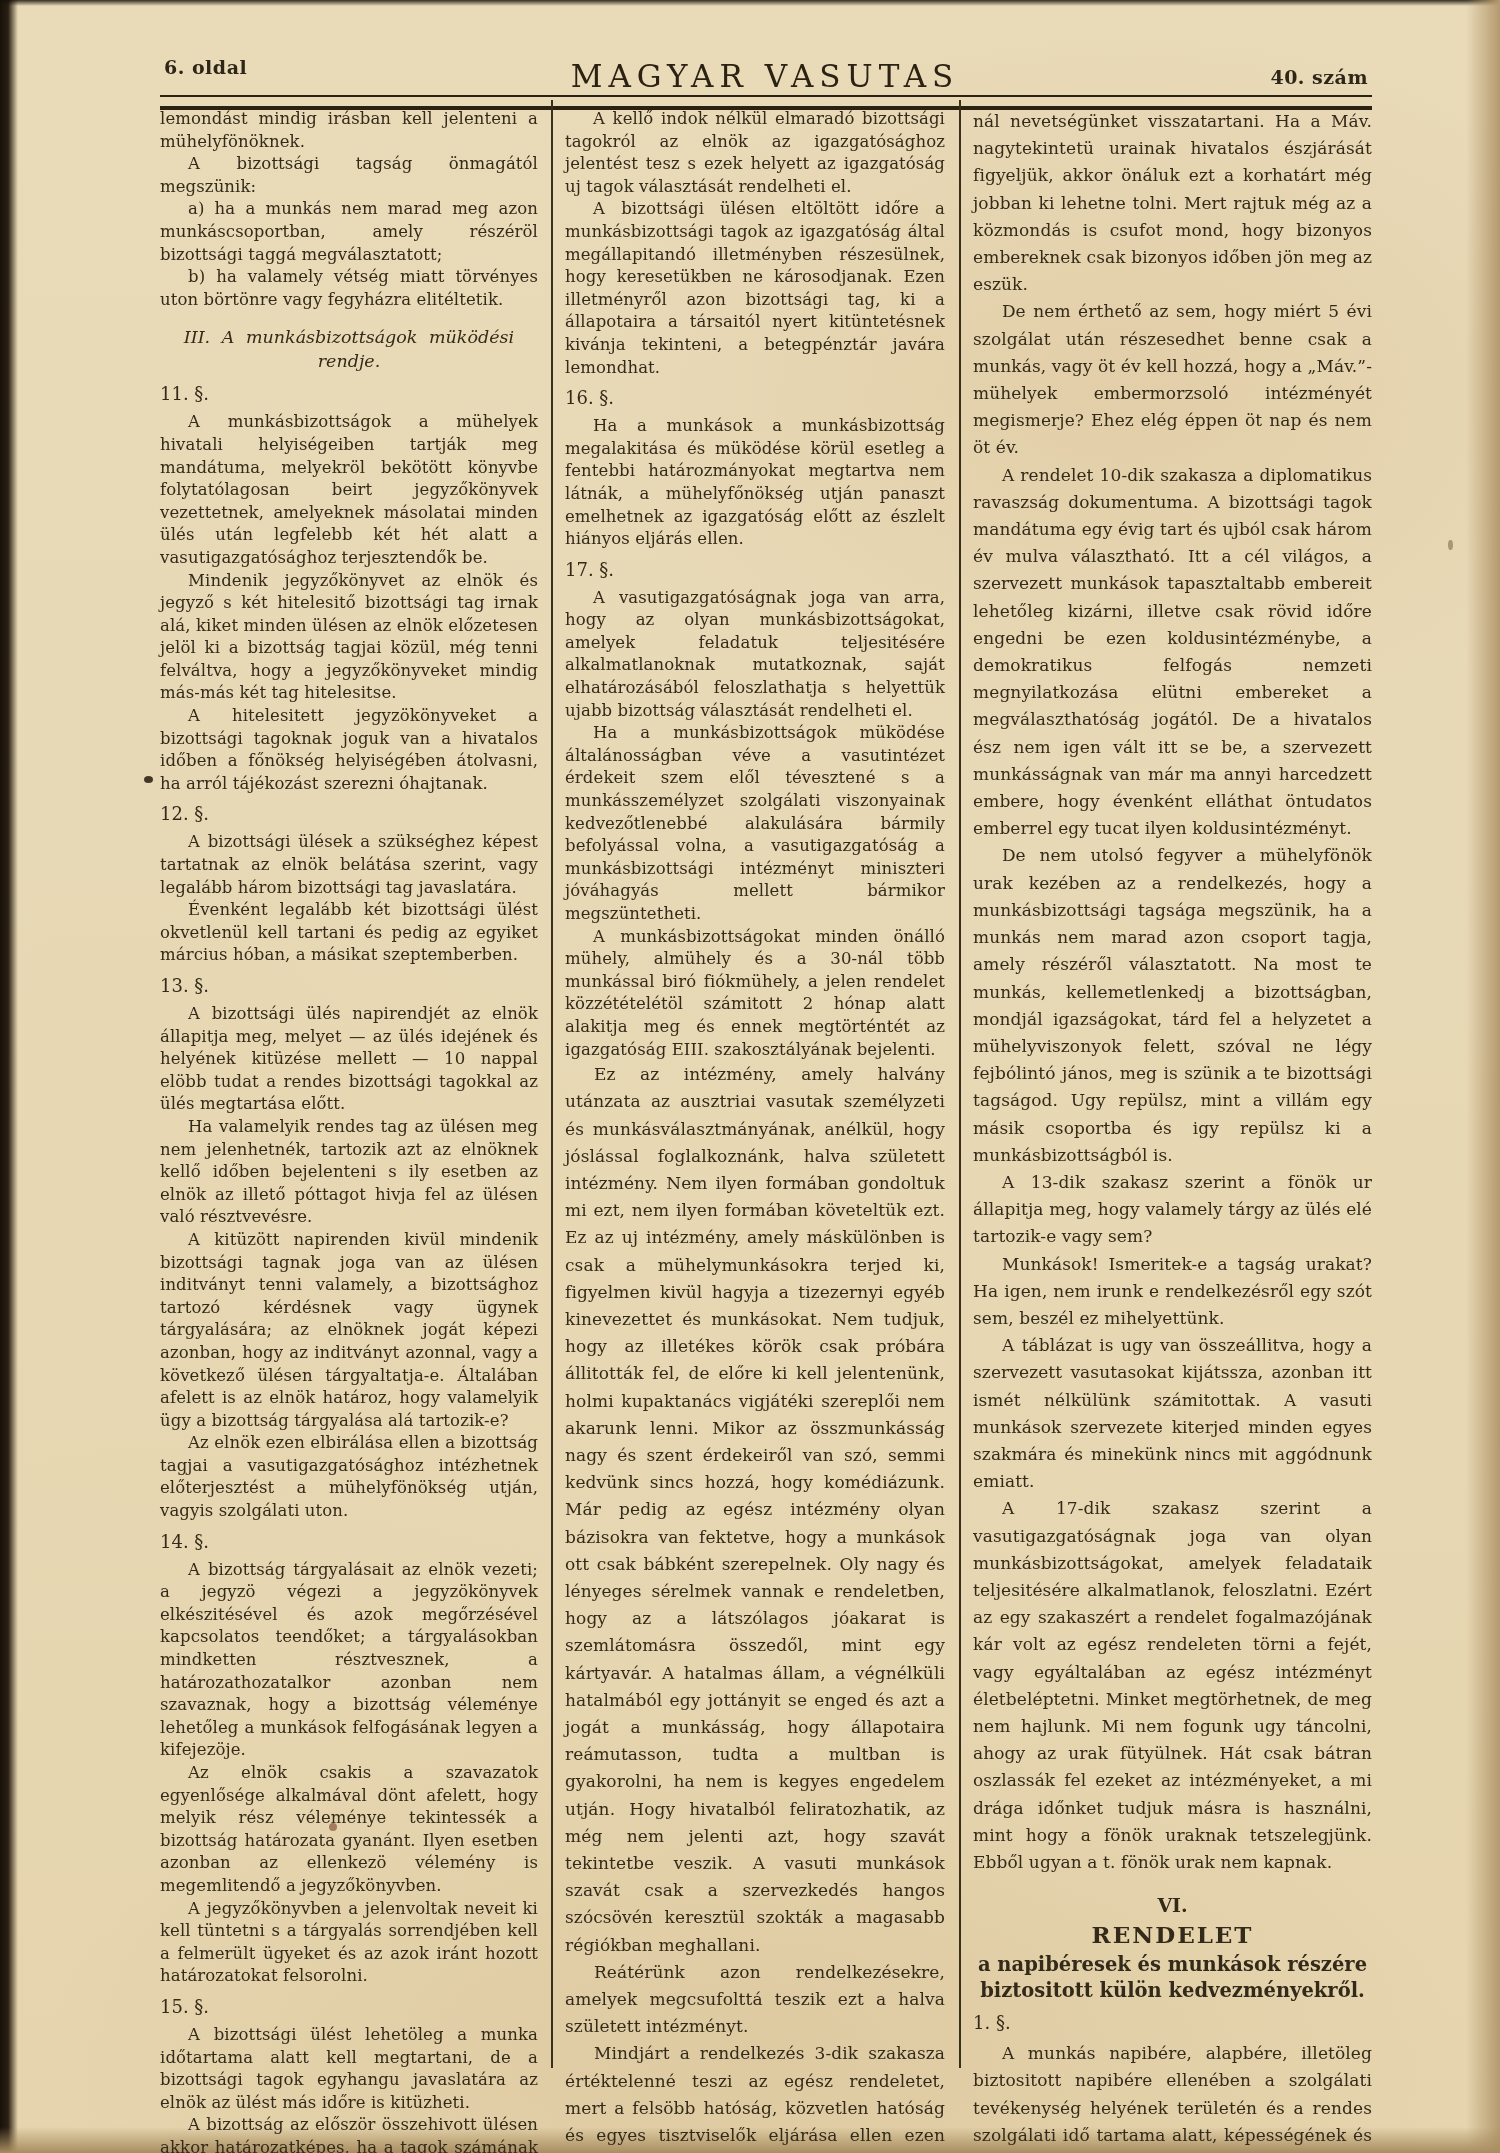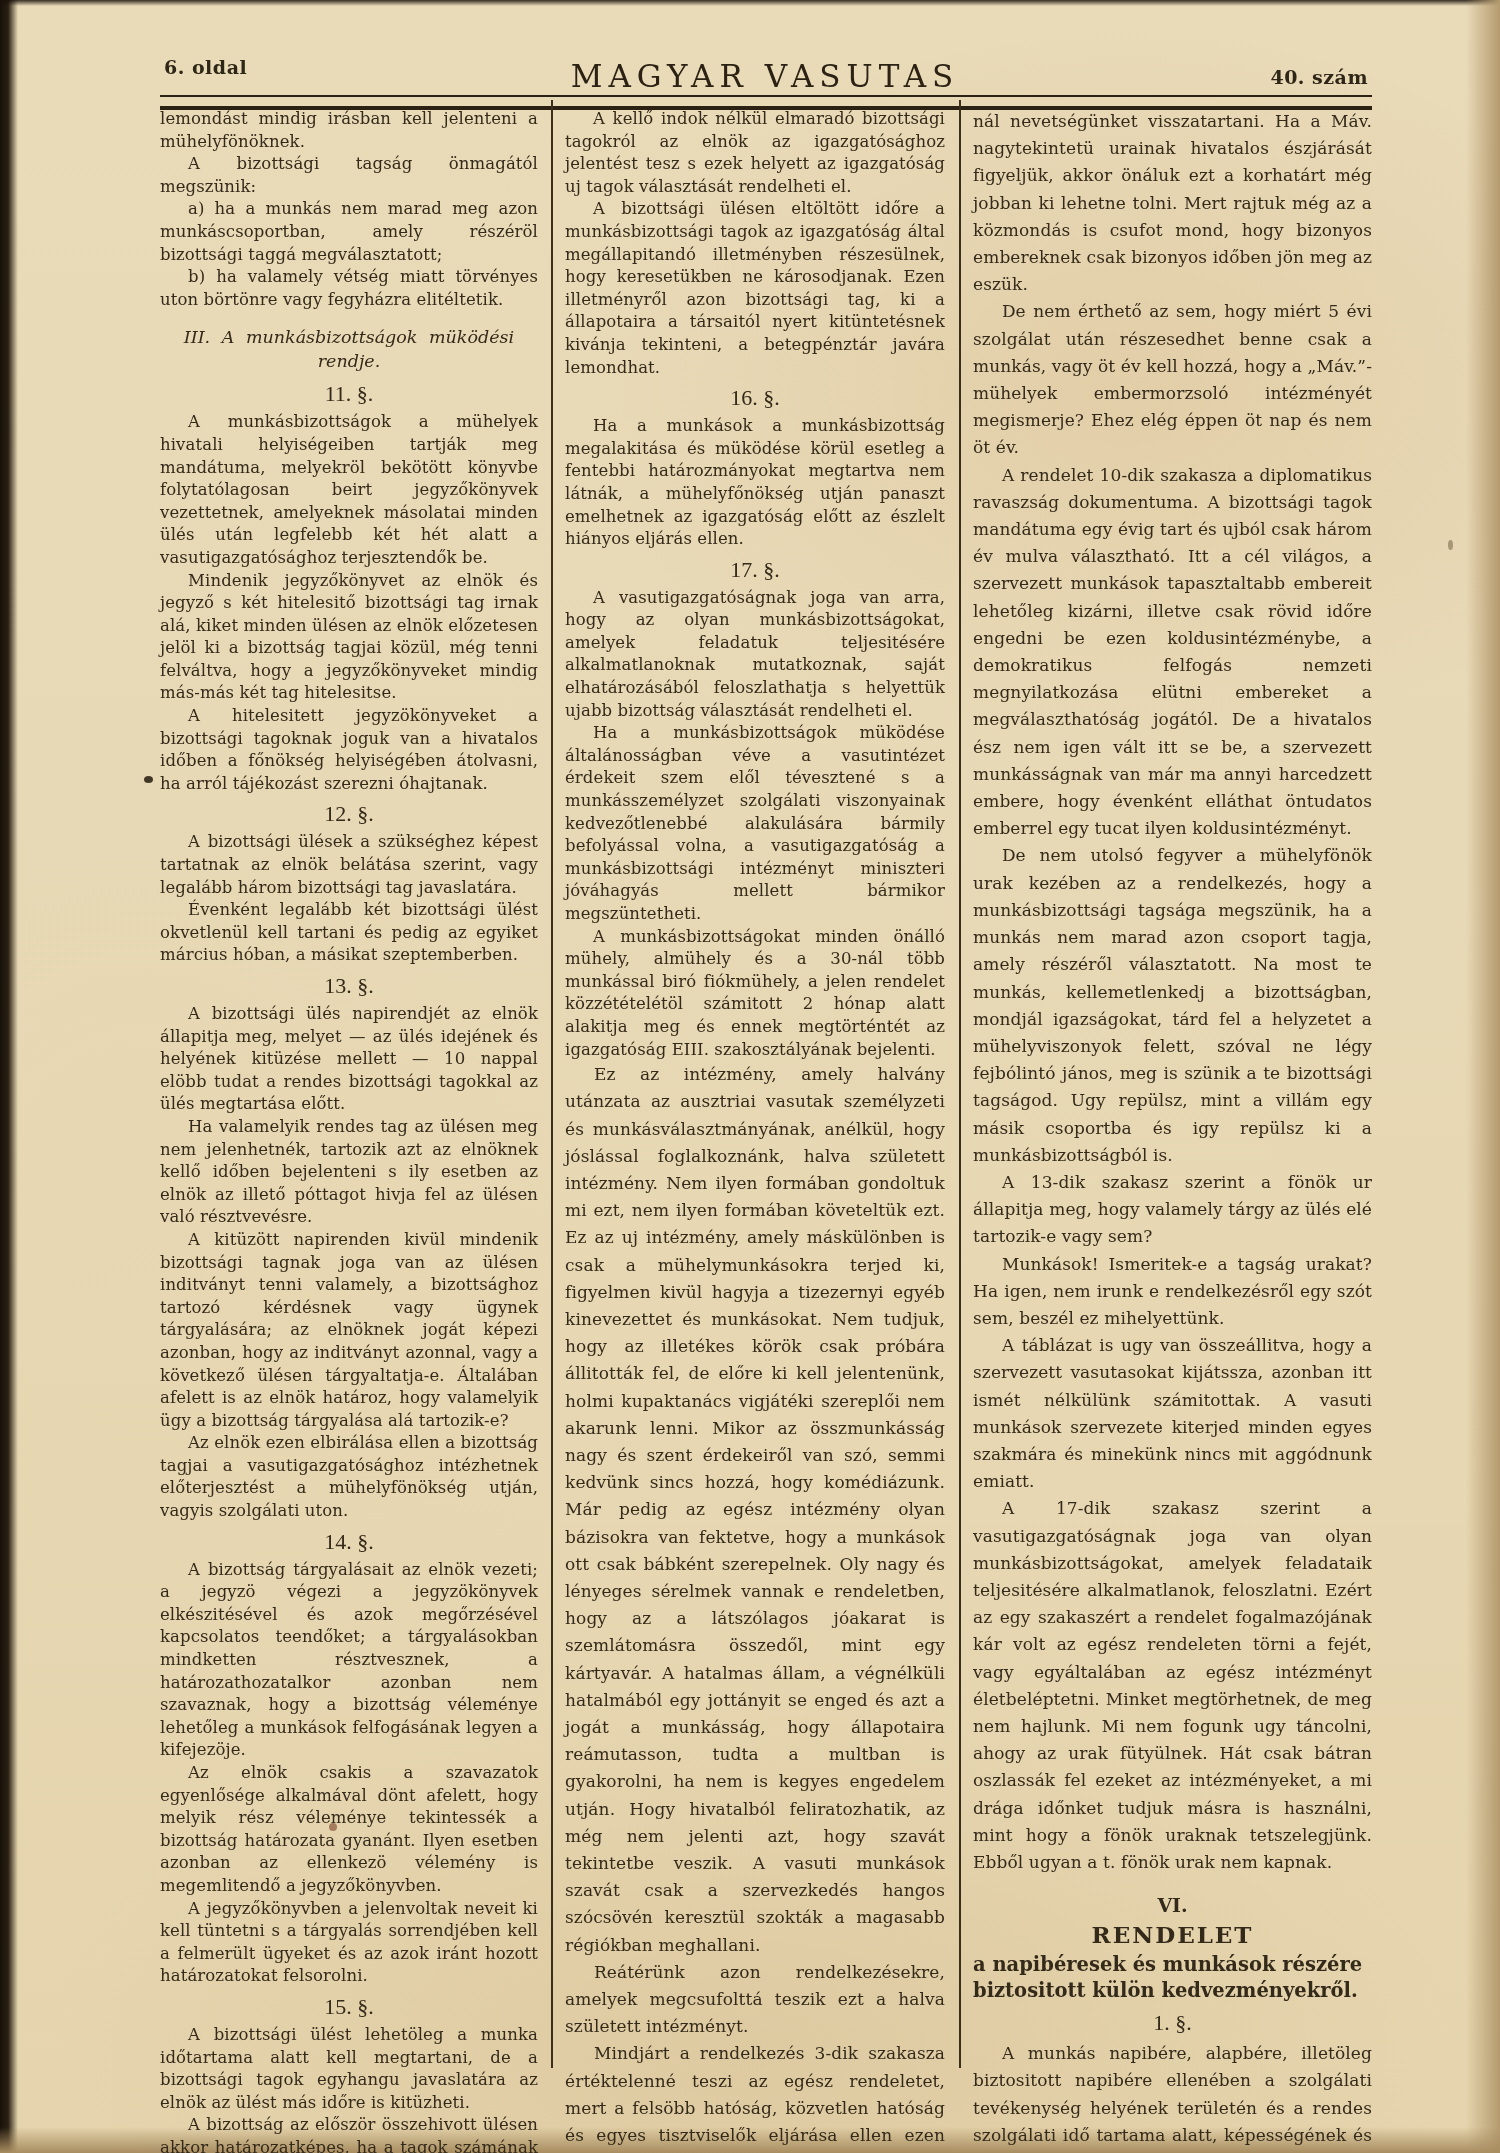--- a/index.html
+++ b/index.html
@@ -46,25 +46,25 @@
 
   
   .para{margin:0;font-size:16.5px;line-height:22.6px;letter-spacing:.1px;}
   .indent{text-indent:1.7em;}
   .cont{text-indent:0;}
   
   .epara{margin:0;font-size:17px;line-height:27.2px;letter-spacing:.1px;}
   .eindent{text-indent:1.7em;}
   .econt{text-indent:0;}
 
-  .section-heading{text-align:center;font-size:22px;line-height:24px;margin:7px 0 5px;text-indent:0;font-family:Liberation Serif, serif;}
+  .section-heading{font-size:18px;line-height:24px;margin:7px 0 5px;text-indent:0;}
   .chapter-heading{text-align:center;font-style:italic;font-size:17.5px;line-height:24px;margin:14px 0 9px;text-indent:0;word-spacing:6px;}
   .decree-num{text-align:center;font-weight:bold;font-size:19px;line-height:26px;margin:16px 0 2px;text-indent:0;}
   .decree-title{text-align:center;font-weight:bold;font-size:23px;line-height:30px;letter-spacing:2px;margin:2px 0 2px;text-indent:0;}
-  .decree-sub{text-align:left;font-weight:bold;font-size:19.5px;line-height:26px;margin:0 0 2px;text-indent:0;}
+  .decree-sub{text-align:center;font-weight:bold;font-size:19.5px;line-height:26px;margin:0 0 2px;text-indent:0;}
 </style>
 </head>
 <body>
 
 <div class="paper"></div>
 <div class="edge-left"></div>
 <div class="edge-top"></div>
 <div class="edge-right"></div>
 <div class="edge-bottom"></div>
 <div class="speck" style="left:144px;top:776px;width:9px;height:7px;background:#241a0e;opacity:.85;"></div>

